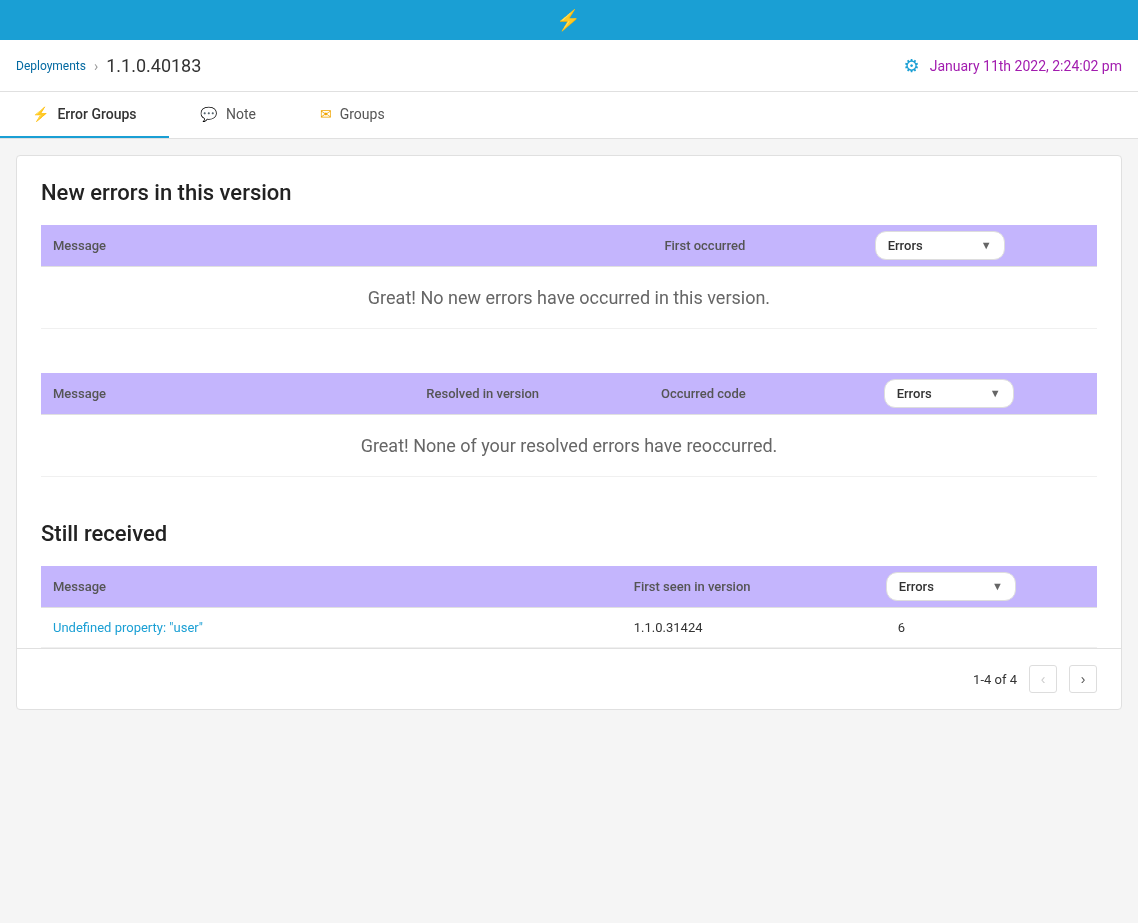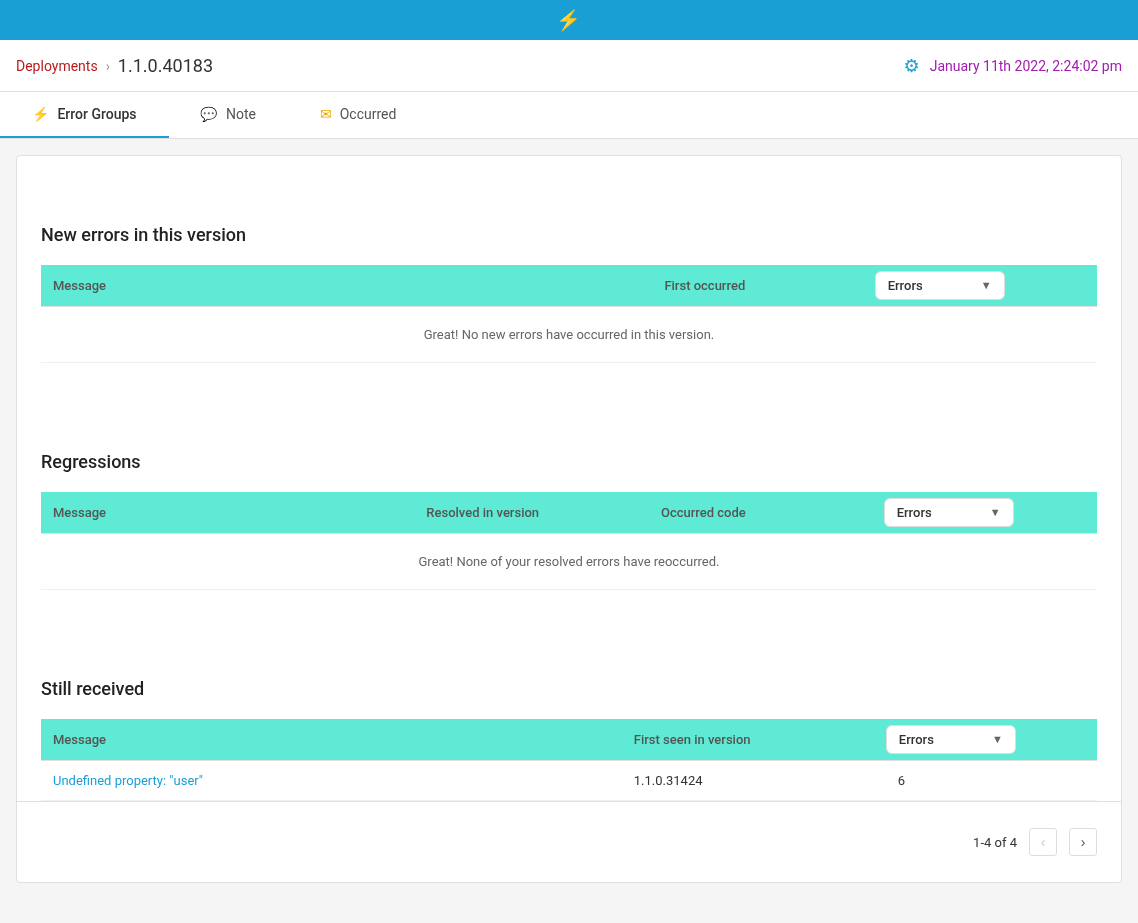--- a/index.html
+++ b/index.html
@@ -27,23 +27,23 @@
       align-items: center;
       justify-content: space-between;
       border-bottom: 1px solid #e0e0e0;
     }
     .breadcrumb {
       display: flex;
       align-items: center;
       gap: 8px;
     }
     .breadcrumb-link {
-      color: #b91c1c;
+      color: #0369a1;
       text-decoration: none;
-      font-size: 14px;
+      font-size: 12px;
     }
     .breadcrumb-separator {
       color: #999;
       font-size: 14px;
     }
     .breadcrumb-current {
       color: #333;
       font-size: 18px;
     }
     .header-right {
@@ -97,95 +97,94 @@
       margin: 16px;
       border: 1px solid #e0e0e0;
       border-radius: 4px;
     }
 
     
     .section {
       padding: 24px 24px 0 24px;
     }
     .section-title {
-      font-size: 18px;
+      font-size: 22px;
       font-weight: 500;
       color: #222;
       margin-bottom: 20px;
-      margin-top: 44px;
     }
 
     
     .table {
       width: 100%;
       border-collapse: collapse;
     }
     .table th {
       text-align: left;
       padding: 10px 12px;
       font-size: 13px;
       font-weight: 500;
       color: #555;
       border-bottom: 1px solid #e0e0e0;
-      background: #5eead4;
+      background: #c4b5fd;
     }
     .table td {
       padding: 12px;
       border-bottom: 1px solid #f0f0f0;
       font-size: 13px;
       color: #333;
     }
     .table .msg-col { width: 55%; }
     .table .ver-col { width: 20%; }
     .table .err-col { width: 20%; }
 
     .errors-dropdown {
       display: flex;
       align-items: center;
       gap: 6px;
       padding: 6px 12px;
       border: 1px solid #ddd;
-      border-radius: 6px;
+      border-radius: 11px;
       background: white;
       cursor: pointer;
       font-size: 13px;
       color: #333;
       width: 130px;
       justify-content: space-between;
     }
     .errors-dropdown .dropdown-arrow {
       color: #666;
       font-size: 11px;
     }
     .th-errors {
       padding: 6px 0 !important;
     }
 
     .empty-row td {
       text-align: center;
       color: #666;
-      font-size: 13px;
+      font-size: 18px;
       padding: 20px;
     }
 
     .link-cell a {
       color: #1a9fd4;
       text-decoration: none;
     }
 
     .section-divider {
       height: 20px;
     }
 
     
     .pagination {
       display: flex;
       align-items: center;
       justify-content: flex-end;
-      padding: 26px 24px;
+      padding: 16px 24px;
       gap: 12px;
       border-top: 1px solid #e0e0e0;
     }
     .pagination-info {
       font-size: 13px;
       color: #333;
     }
     .pagination-btn {
       width: 28px;
       height: 28px;
@@ -227,21 +226,21 @@
   <div class="tab active">
     <span class="tab-icon tab-icon-bolt">⚡</span>
     <span>Error Groups</span>
   </div>
   <div class="tab">
     <span class="tab-icon">💬</span>
     <span>Note</span>
   </div>
   <div class="tab">
     <span class="tab-icon">✉</span>
-    <span>Occurred</span>
+    <span>Groups</span>
   </div>
 </div>
 
 <div class="main-content">
 
   <div class="section">
     <div class="section-title">New errors in this version</div>
     <table class="table">
       <thead>
         <tr>
@@ -259,21 +258,20 @@
         <tr class="empty-row">
           <td colspan="3">Great! No new errors have occurred in this version.</td>
         </tr>
       </tbody>
     </table>
   </div>
 
   <div class="section-divider"></div>
 
   <div class="section">
-    <div class="section-title">Regressions</div>
     <table class="table">
       <thead>
         <tr>
           <th style="width:35%;">Message</th>
           <th style="width:22%;">Resolved in version</th>
           <th style="width:22%;">Occurred code</th>
           <th style="width:20%;" class="th-errors">
             <div class="errors-dropdown">
               <span>Errors</span>
               <span class="dropdown-arrow">▼</span>

